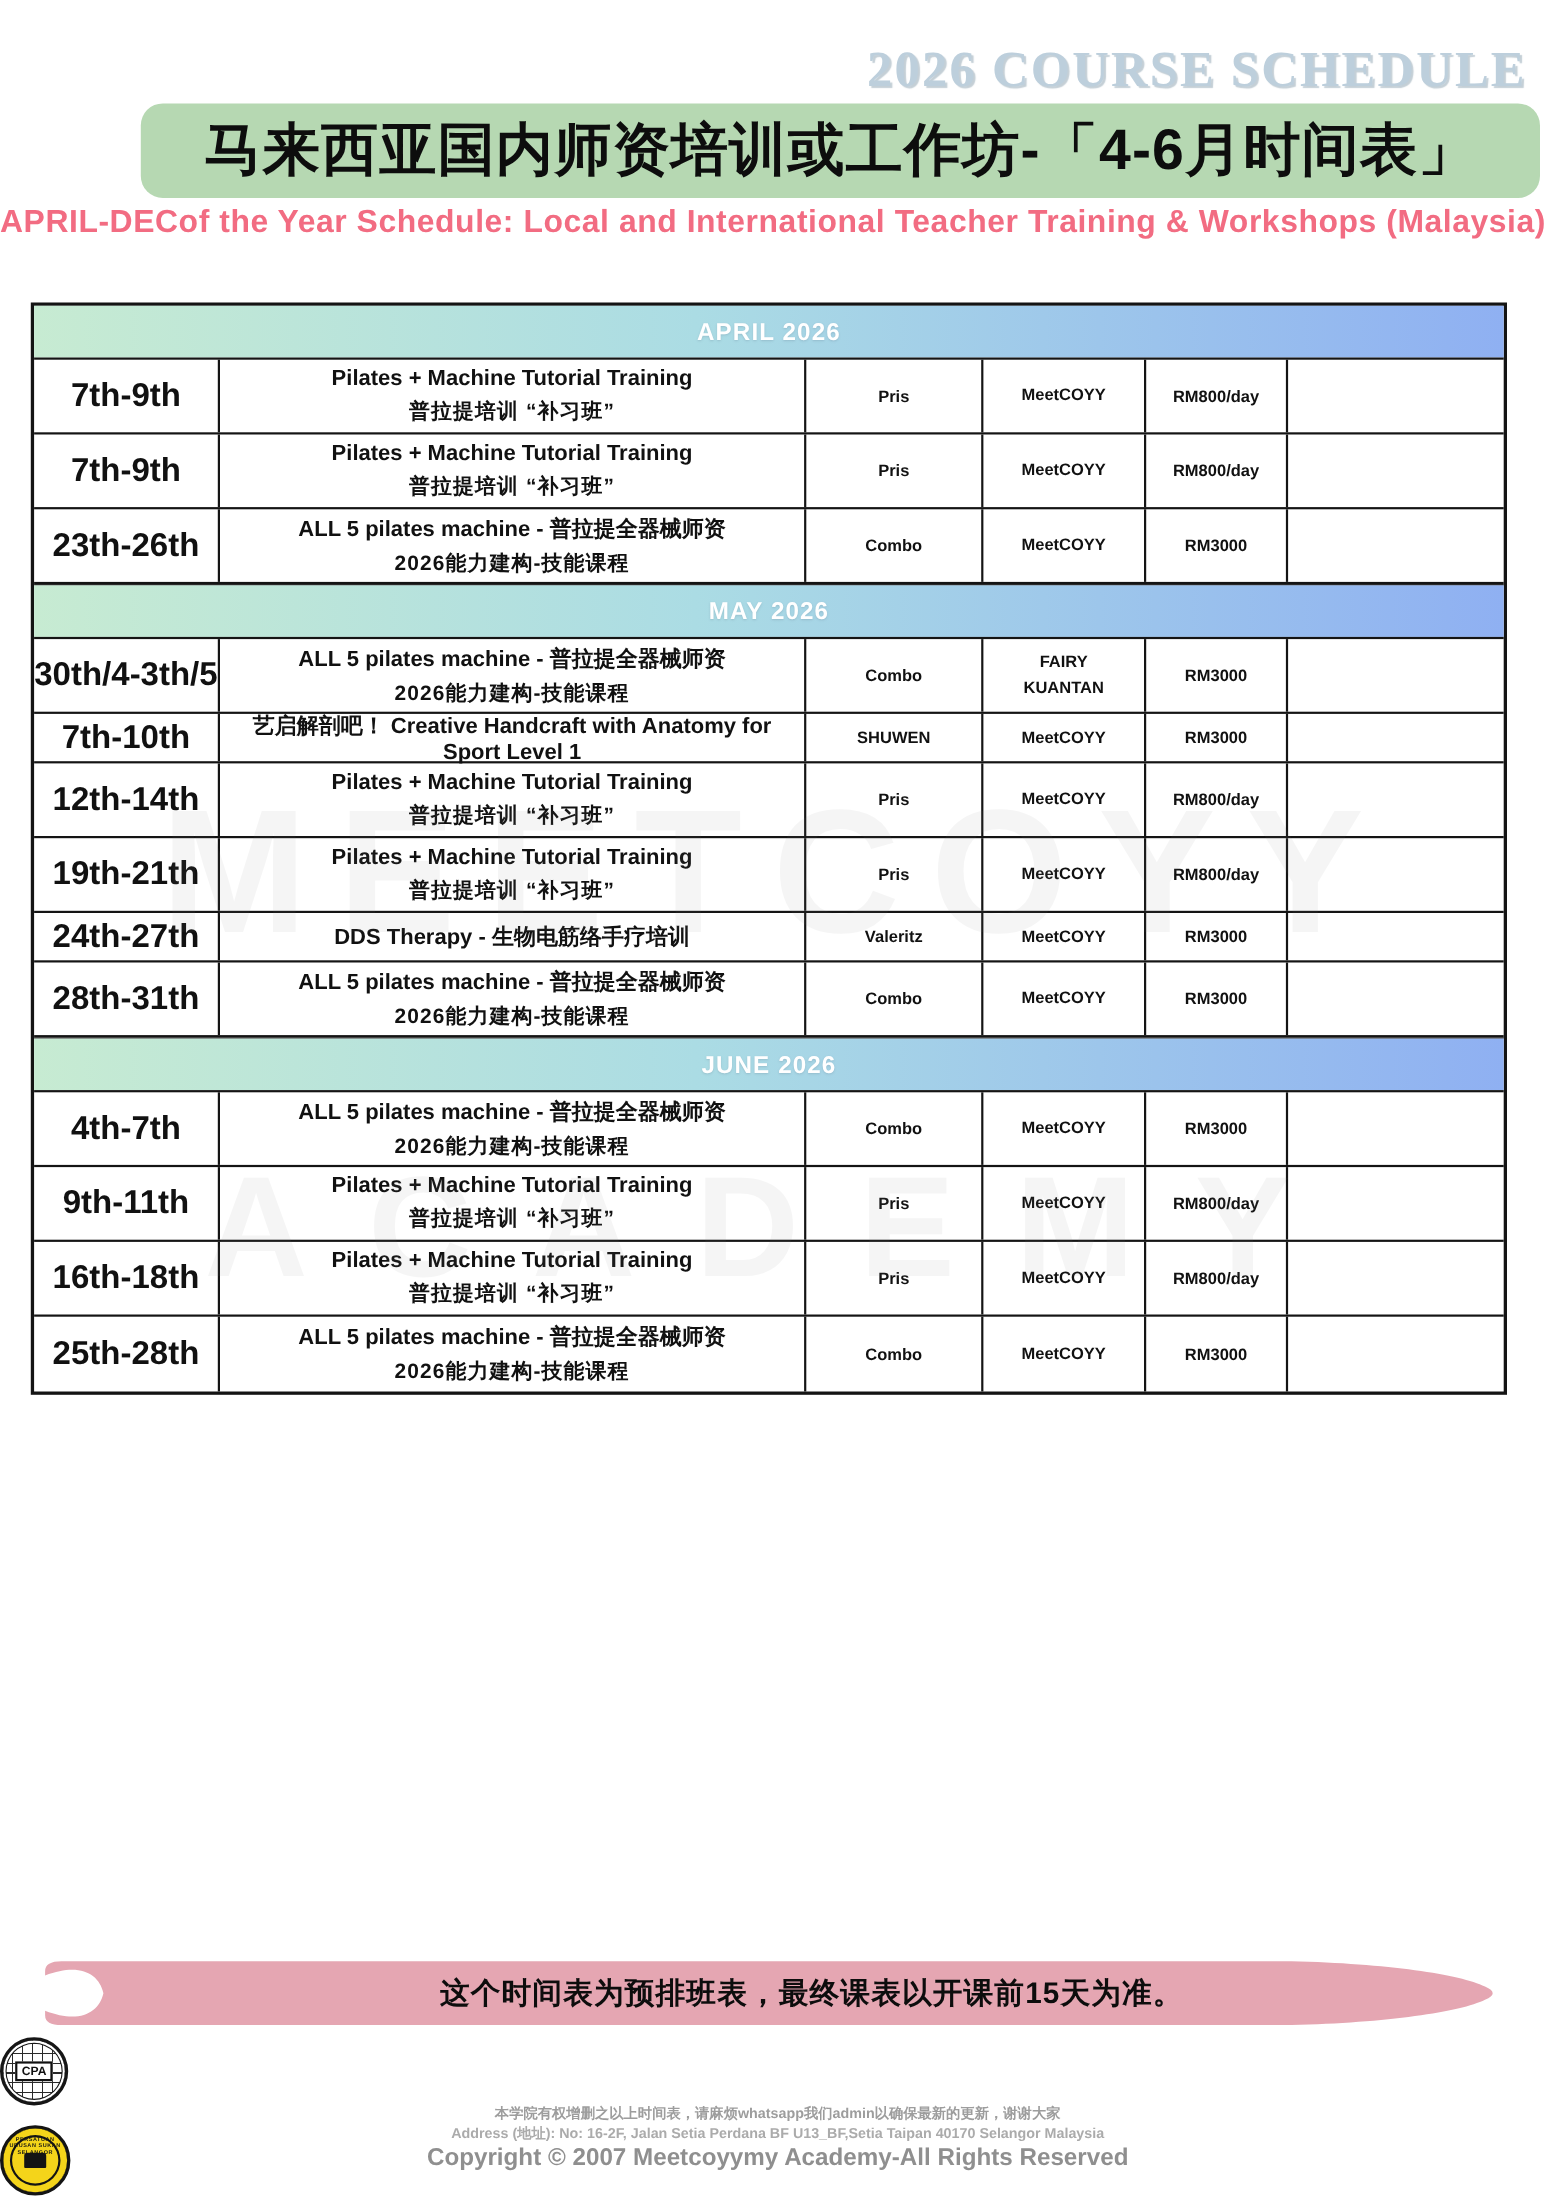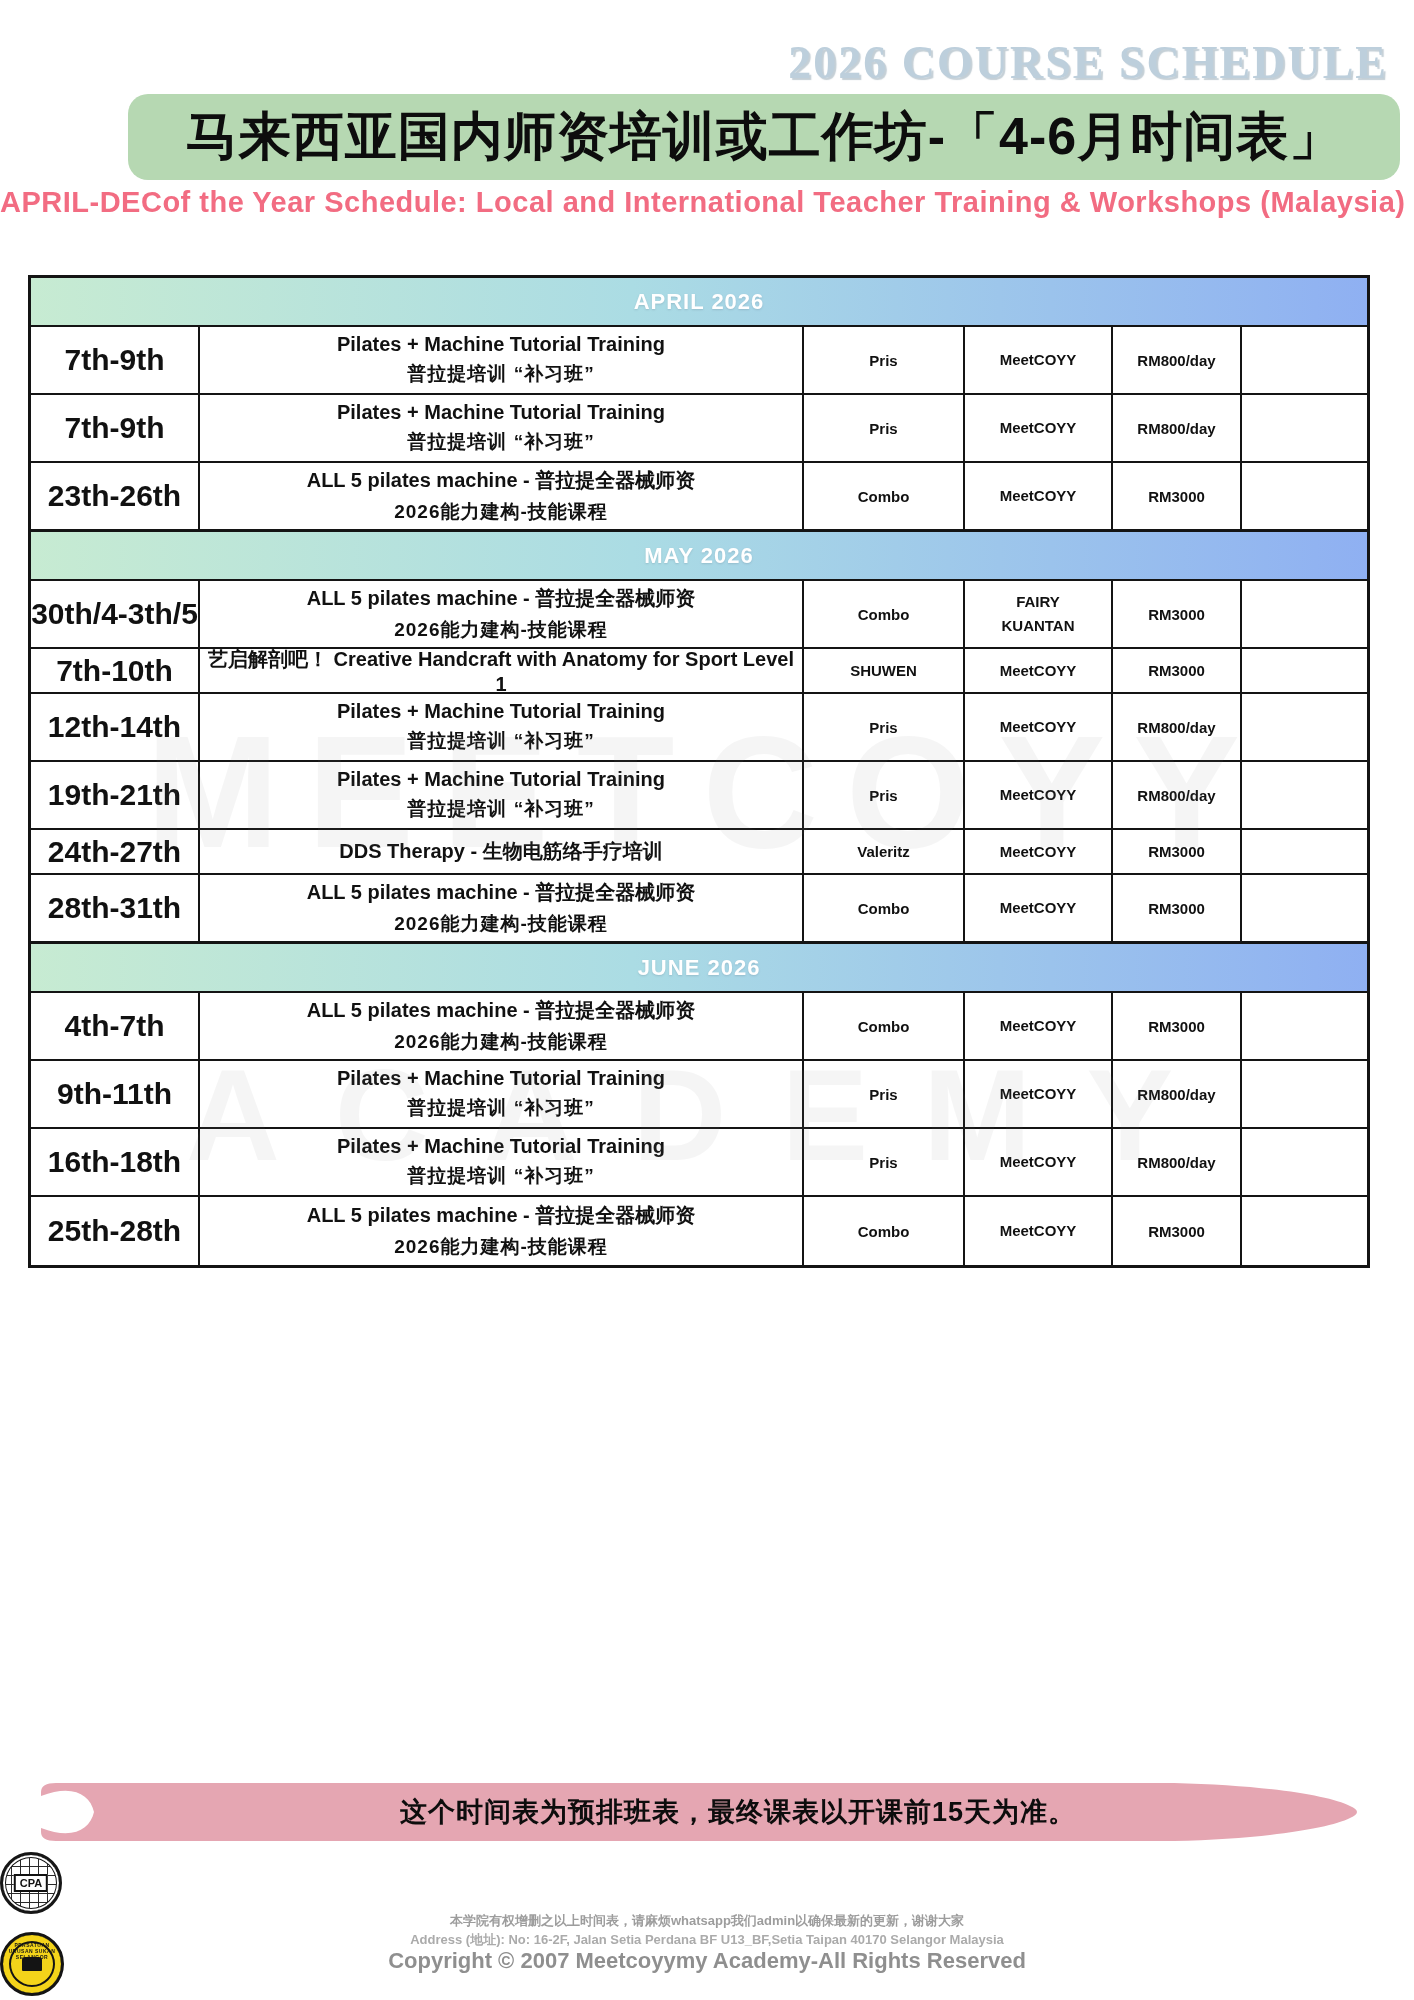--- a/index.html
+++ b/index.html
@@ -32,21 +32,21 @@
   .band:not(:first-child){border-top:1px solid #141414;}
   .band span{color:#ffffff;font-size:22px;font-weight:800;letter-spacing:1px;
     text-shadow:0 1px 2px rgba(90,110,130,0.25);}
   .trow{display:flex;border-bottom:2px solid #141414;background:transparent;box-sizing:border-box;}
   .trow:last-child{border-bottom:0;}
   .h2{height:68px;}
   .h1{height:45px;}
   .cell{box-sizing:border-box;border-right:2px solid #141414;display:flex;flex-direction:column;
         align-items:center;justify-content:center;text-align:center;}
   .c-date {width:169px;font-size:30px;font-weight:700;}
-  .c-course{width:604px;gap:5px;padding:12px 8px;}
+  .c-course{width:533px;gap:5px;padding:12px 8px;}
   .course-en{font-size:20px;font-weight:800;}
   .course-zh{font-size:19px;font-weight:800;letter-spacing:1px;}
   .c-small{font-size:15px;font-weight:800;}
   .c-trainer{width:161px;}
   .c-venue{width:148px;white-space:pre-line;line-height:1.6;}
   .c-price{width:129px;}
   .c-extra{flex:1;border-right:0;}
 
   
   .ribbon{position:absolute;left:36px;top:1781px;width:1334px;height:62px;}

